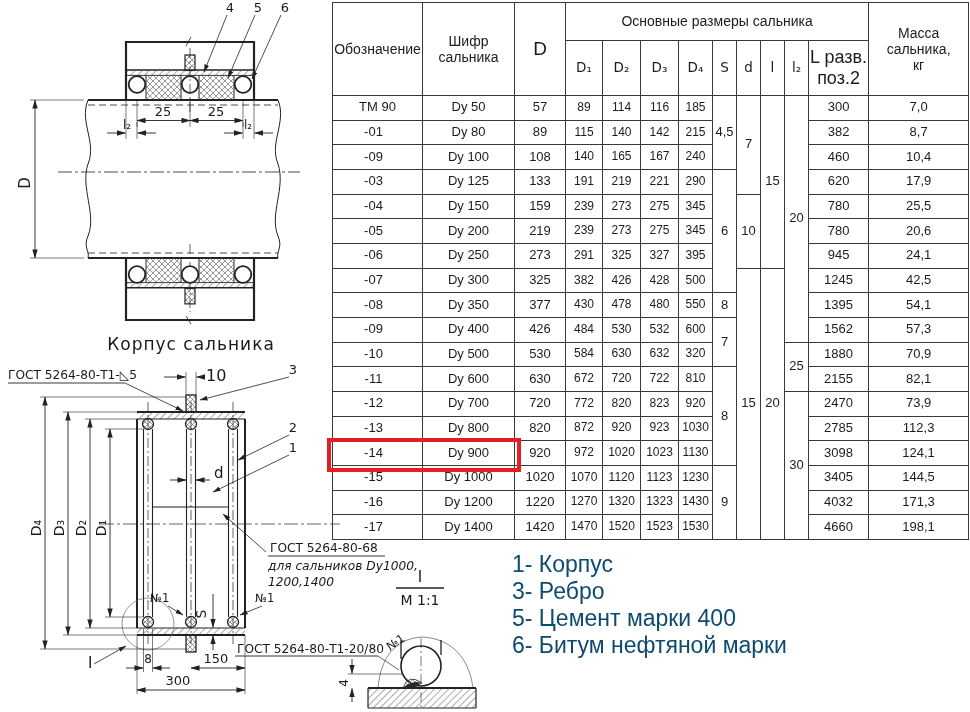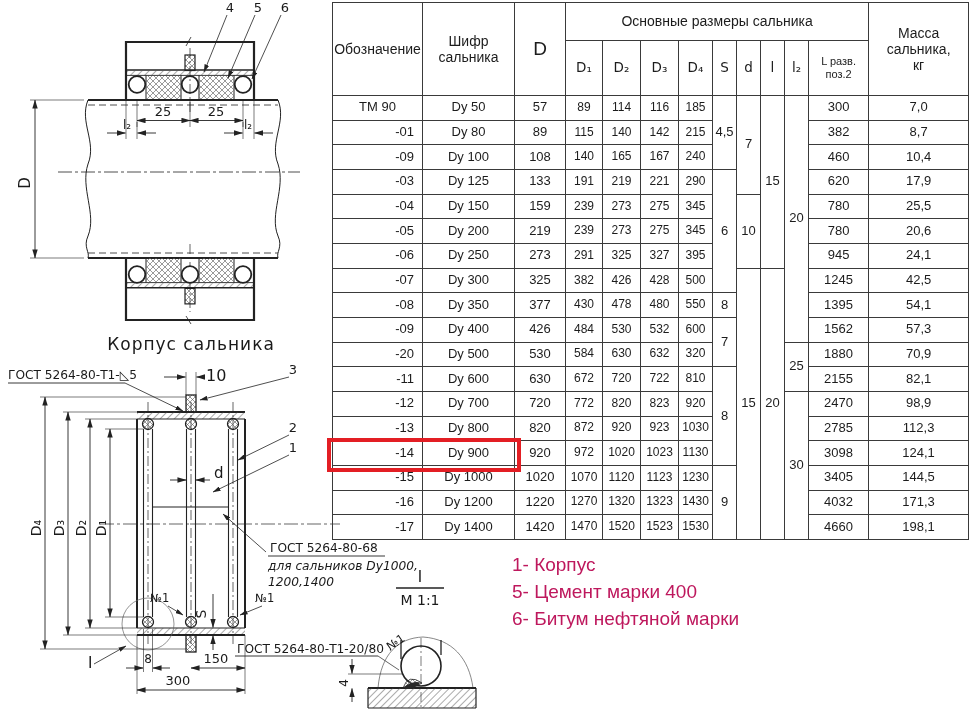--- a/index.html
+++ b/index.html
@@ -9,26 +9,26 @@
   #bottom-svg{position:absolute;left:0;top:352px;}
   #table-wrap{position:absolute;left:332px;top:2px;width:636px;height:538px;}
   table{border-collapse:collapse;width:636px;height:538px;table-layout:fixed;
         font-family:"Liberation Sans","DejaVu Sans",sans-serif;}
   th,td{border:1px solid #3a3a3a;padding:0;text-align:center;vertical-align:middle;
         font-size:13px;font-weight:normal;color:#1c1c1c;line-height:1.15;}
   thead th{font-size:14px;}
   th.pre{white-space:pre-line;margin-top:7px;}
   th.bigD{font-size:19px;}
   th.sub-h{font-family:"DejaVu Sans",sans-serif;font-size:13.5px;}
-  th.lrazv{font-size:11px;white-space:pre-line;margin-top:12px;}
-  td.r{text-align:right;padding-right:8px;}
+  th.lrazv{font-size:18px;white-space:pre-line;margin-top:12px;}
+  td.r{padding-right:8px;}
   td.sm{font-size:12px;}
   #hl-box{position:absolute;left:-5px;top:436px;width:194px;height:34px;
           border:4px solid #e31e24;box-sizing:border-box;pointer-events:none;}
-  #legend{position:absolute;left:512px;top:551px;font-size:19px;line-height:27px;color:#be185d;}
+  #legend{position:absolute;left:512px;top:551px;font-size:23px;line-height:27px;color:#0c4a6e;}
   svg text{font-family:"DejaVu Sans",sans-serif;fill:#1a1a1a;}
 </style>
 </head>
 <body>
 
 <div id="stage">
 
   <svg id="top-svg" width="332" height="358" viewBox="0 0 332 358">
     <defs>
       <pattern id="hatchT" width="5" height="5" patternUnits="userSpaceOnUse" patternTransform="rotate(45)">
@@ -437,21 +437,21 @@
             <td>426</td>
             <td class="sm">484</td>
             <td class="sm">530</td>
             <td class="sm">532</td>
             <td class="sm">600</td>
             <td rowspan="2">7</td>
             <td>1562</td>
             <td>57,3</td>
           </tr>
           <tr>
-            <td class="r">-20</td>
+            <td class="r">-10</td>
             <td>Dy 500</td>
             <td>530</td>
             <td class="sm">584</td>
             <td class="sm">630</td>
             <td class="sm">632</td>
             <td class="sm">320</td>
             <td rowspan="2">25</td>
             <td>1880</td>
             <td>70,9</td>
           </tr>
@@ -470,21 +470,21 @@
           <tr>
             <td class="r">-12</td>
             <td>Dy 700</td>
             <td>720</td>
             <td class="sm">772</td>
             <td class="sm">820</td>
             <td class="sm">823</td>
             <td class="sm">920</td>
             <td rowspan="6">30</td>
             <td>2470</td>
-            <td>98,9</td>
+            <td>73,9</td>
           </tr>
           <tr>
             <td class="r">-13</td>
             <td>Dy 800</td>
             <td>820</td>
             <td class="sm">872</td>
             <td class="sm">920</td>
             <td class="sm">923</td>
             <td class="sm">1030</td>
             <td>2785</td>
@@ -535,17 +535,18 @@
             <td>4660</td>
             <td>198,1</td>
           </tr>
         </tbody>
     </table>
     <div id="hl-box" style="border-color: rgb(227, 30, 36);"></div>
   </div>
 
   <div id="legend">
     <div>1- Корпус</div>
+    <div>3- Ребро</div>
     <div>5- Цемент марки 400</div>
     <div>6- Битум нефтяной марки</div>
   </div>
 
 </div>
 
 </body></html>

